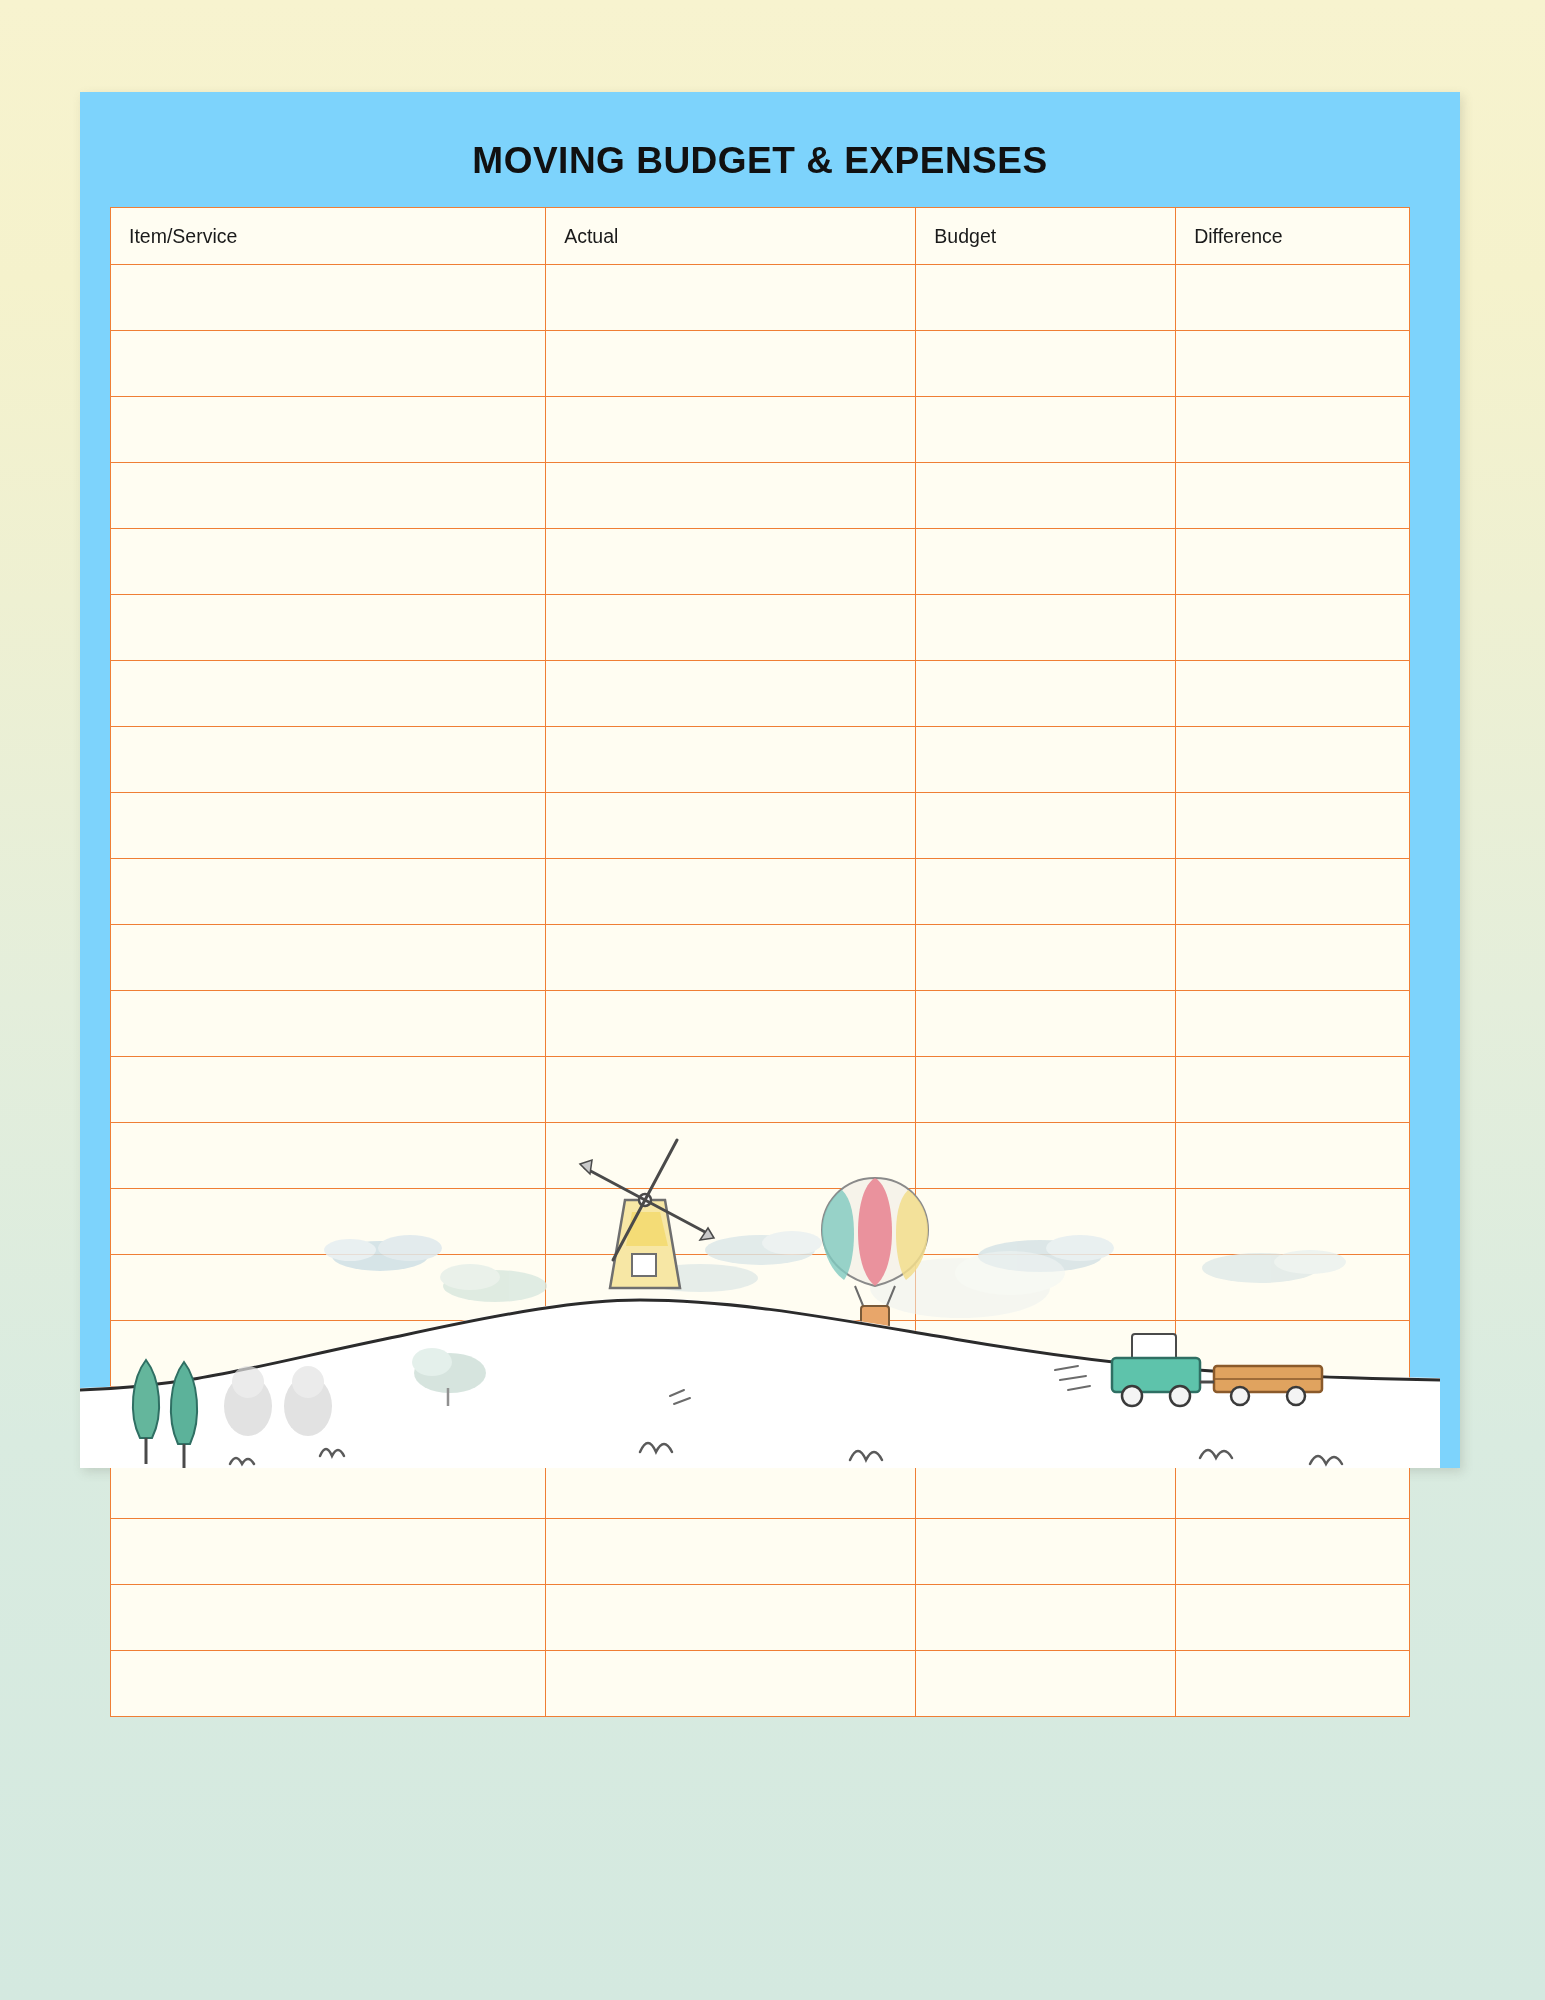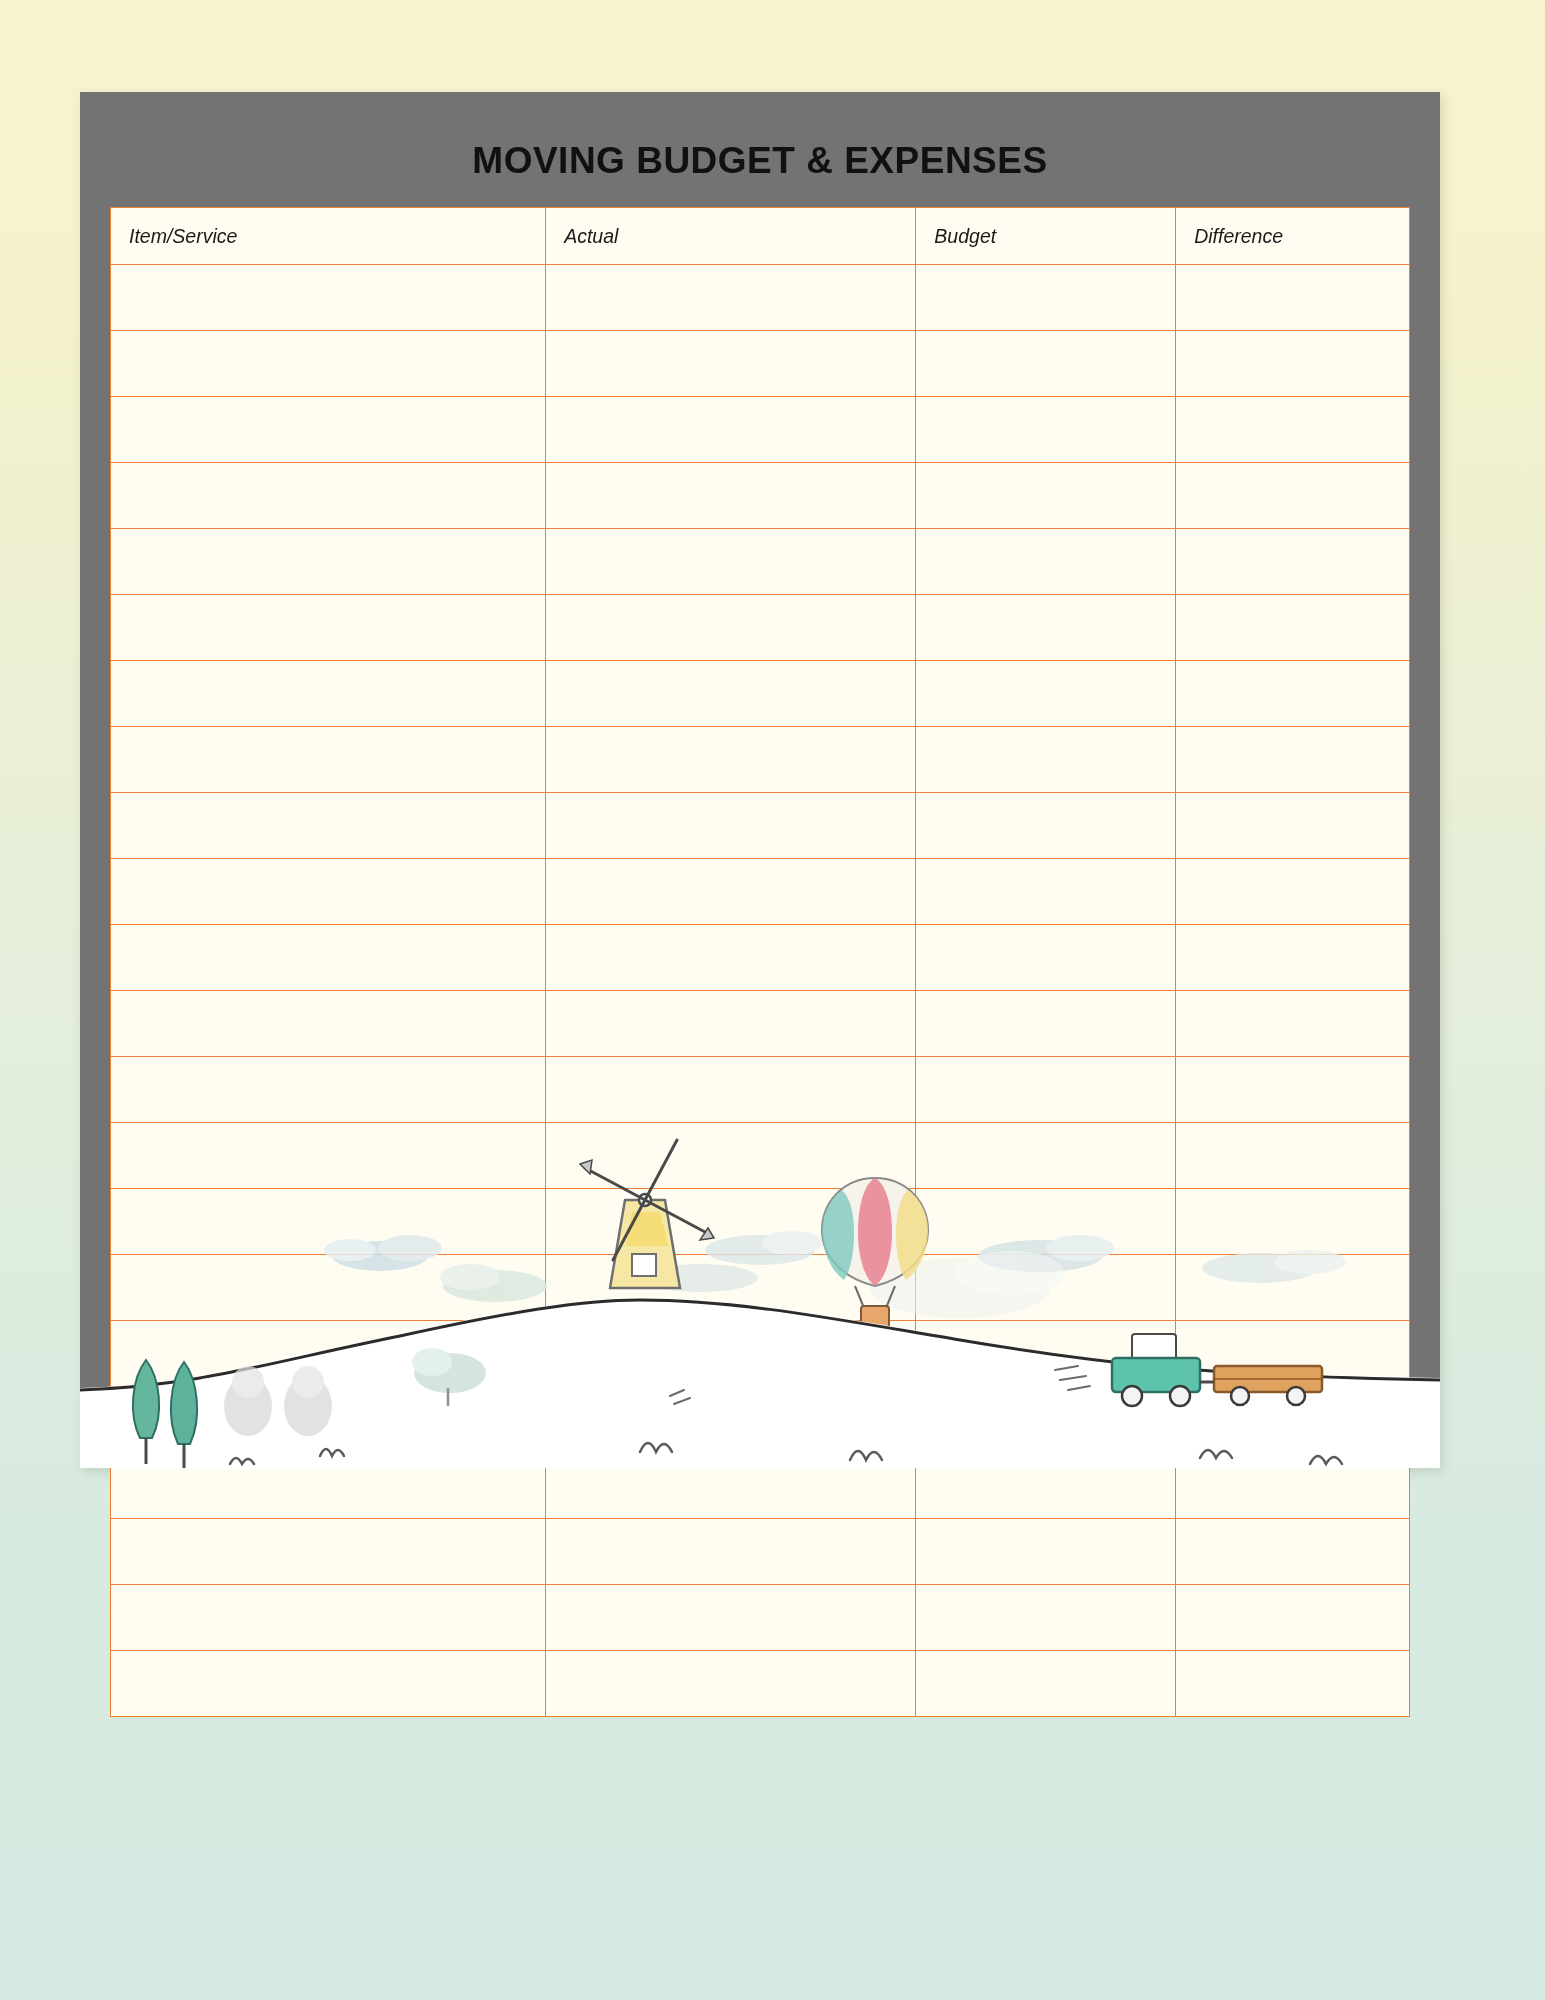--- a/index.html
+++ b/index.html
@@ -21,22 +21,23 @@
     height: 2000px;
     background: linear-gradient(to bottom, #f7f3cf 0%, #f5f2cc 14%, #eef0d2 30%, #e4eedb 50%, #d9ebe0 72%, #d4e9e0 100%);
   }
 
   .sheet {
     position: absolute;
     left: 80px;
     top: 92px;
     width: 1360px;
     height: 1376px;
-    background: #737373;
+    background: #7dd3fc;
     box-shadow: 3px 4px 10px rgba(90,90,70,0.18);
+    padding-left: 20px;
   }
 
   .title {
     position: absolute;
     left: 0;
     top: 48px;
     width: 1360px;
     text-align: center;
     font-size: 37px;
     font-weight: bold;
@@ -58,21 +59,20 @@
     height: 65px;
     padding: 0 18px;
     text-align: left;
     vertical-align: middle;
     font-weight: normal;
     font-size: 19.5px;
     color: #1a1a1a;
   }
   table.budget thead th {
     height: 56px;
-    font-style: italic;
   }
   col.c1 { width: 33.5%; }
   col.c2 { width: 28.5%; }
   col.c3 { width: 20%; }
   col.c4 { width: 18%; }
 
   
   .illustration {
     position: absolute;
     left: 0;

